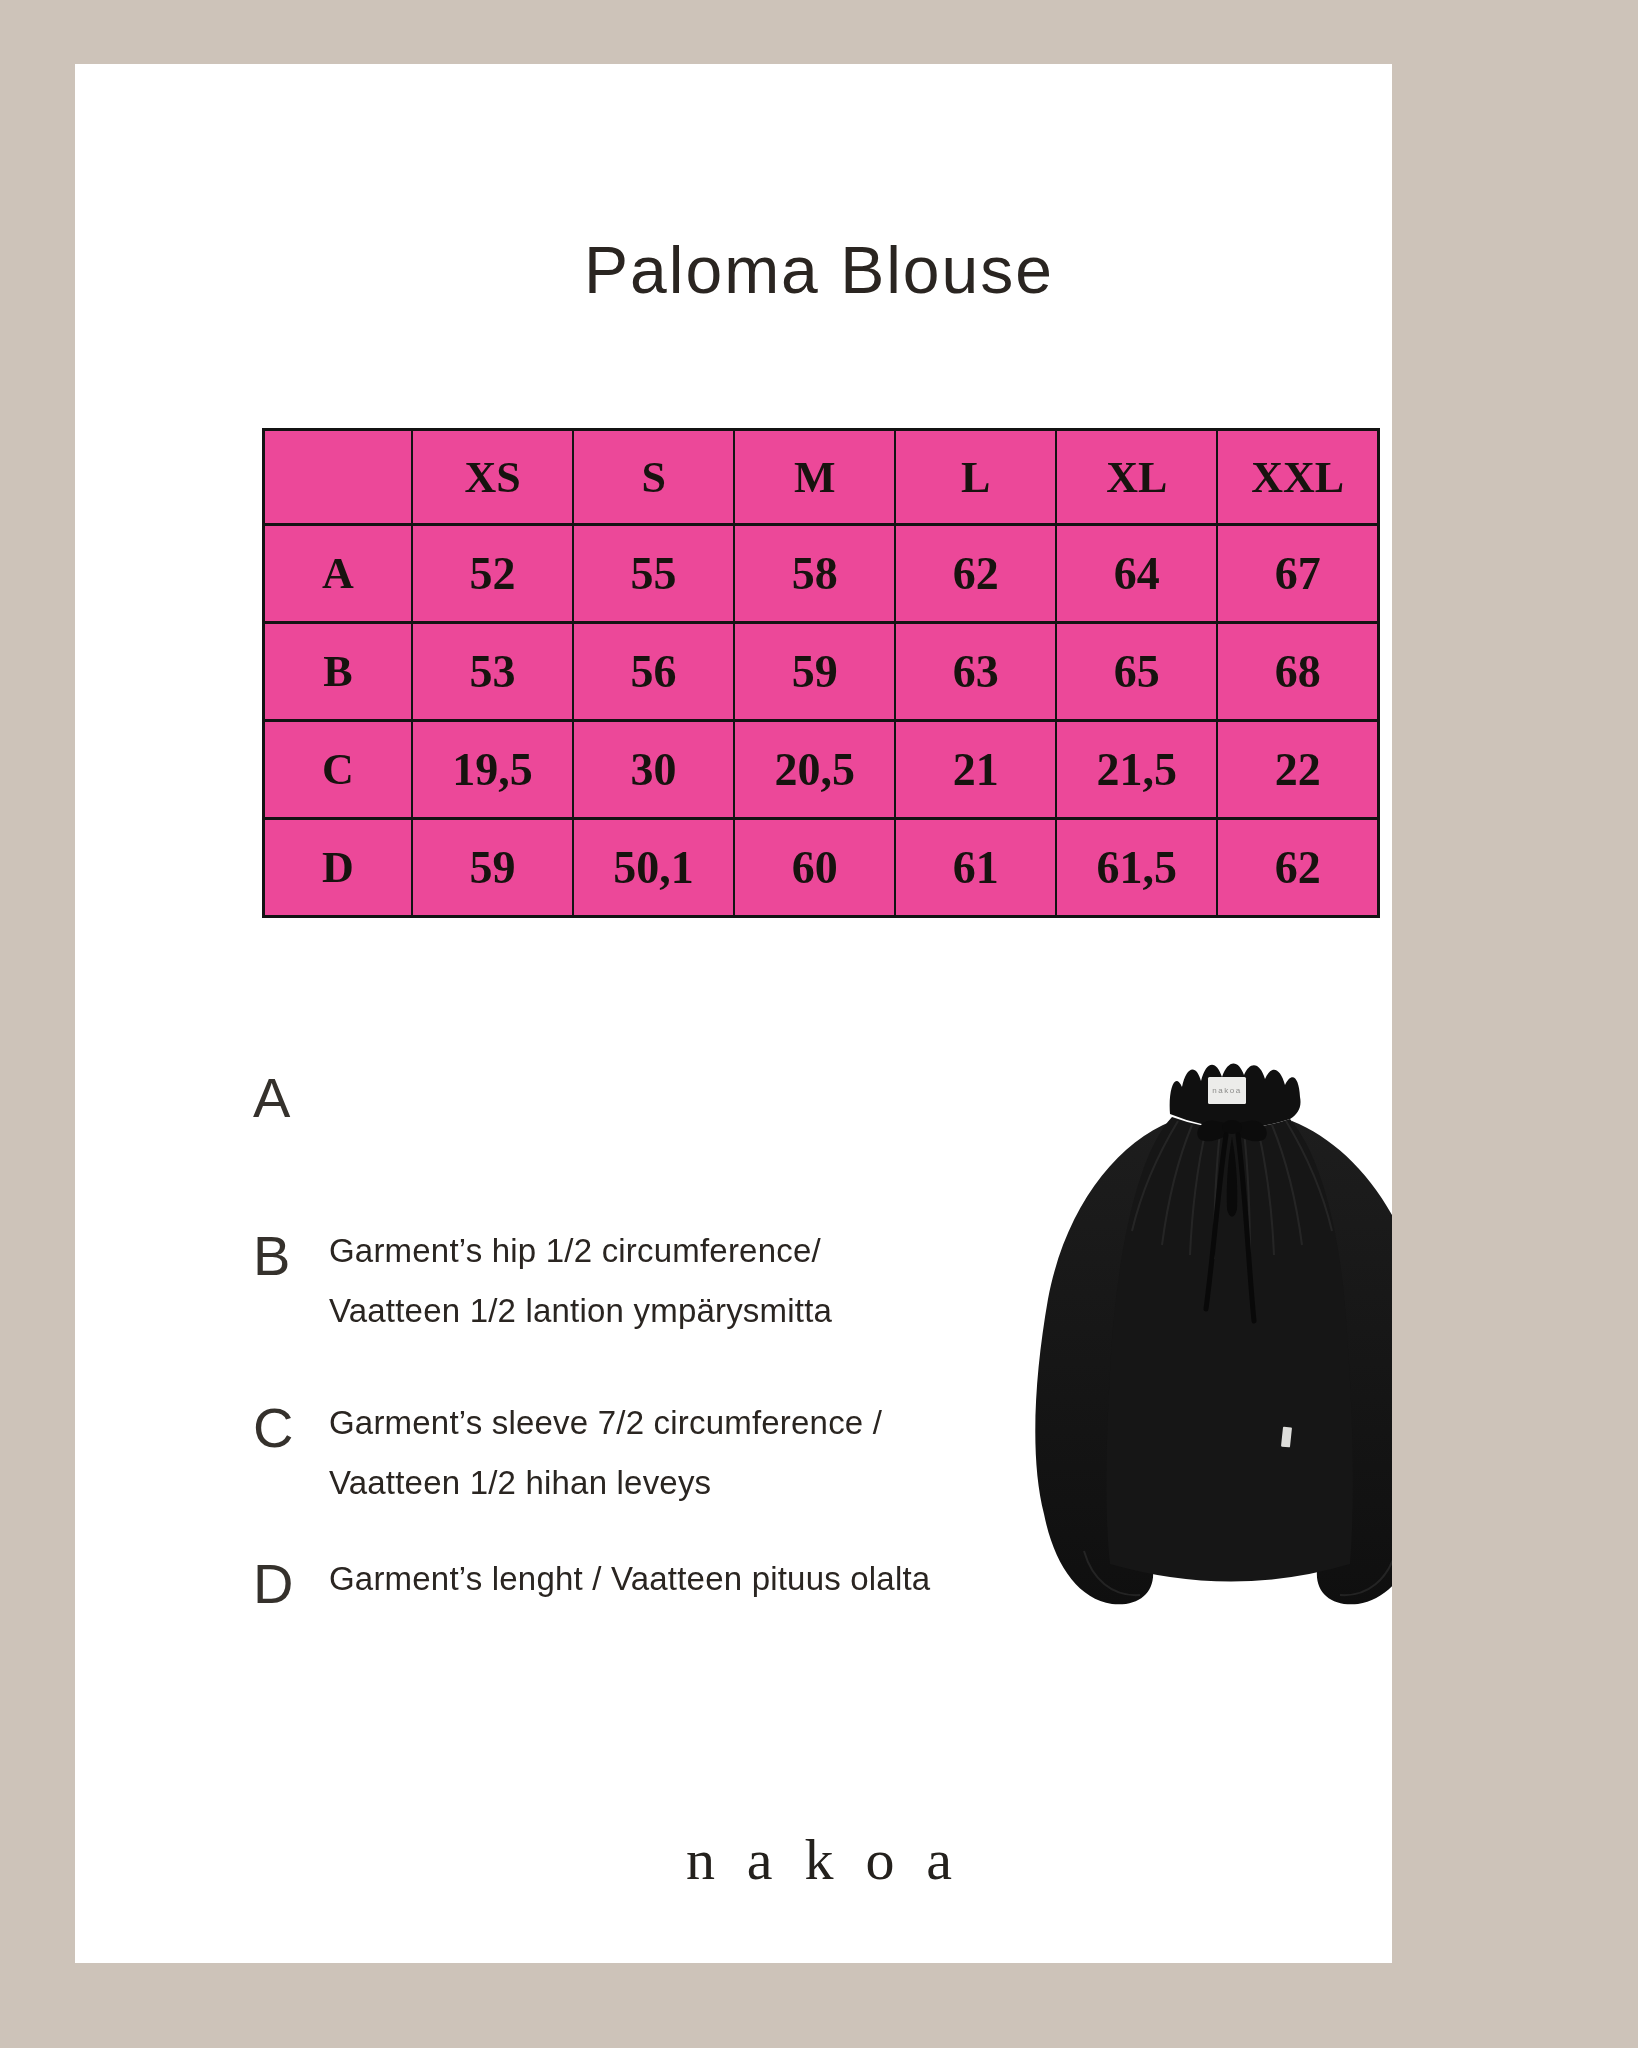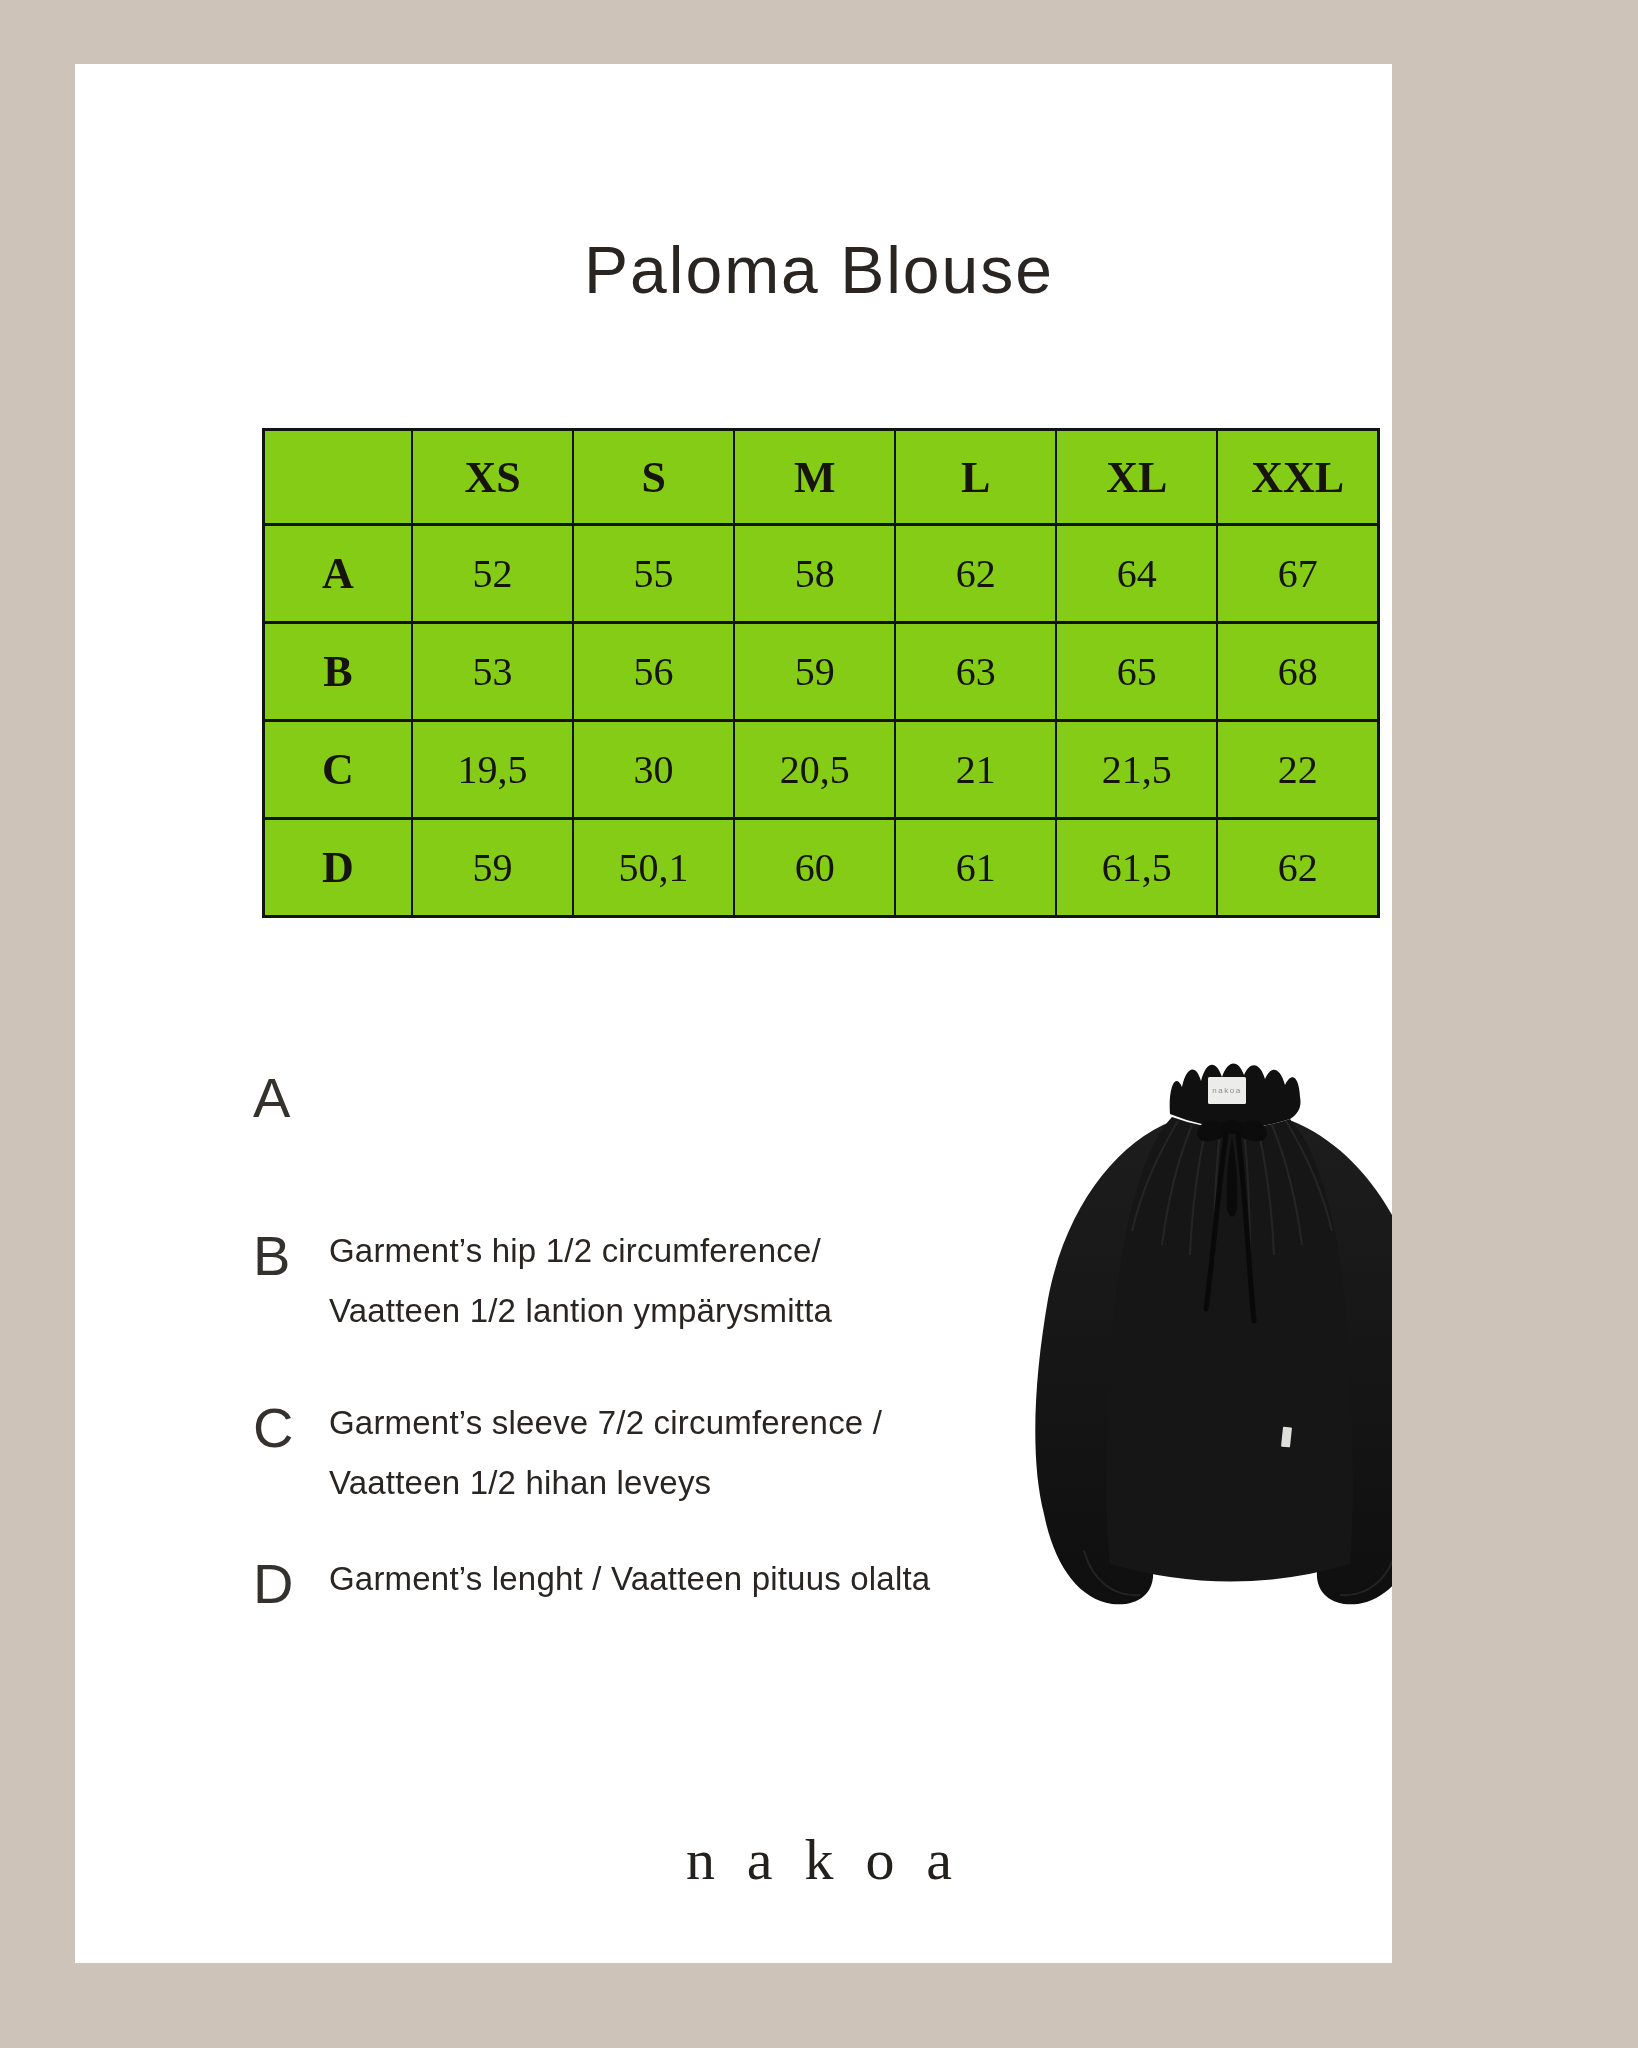--- a/index.html
+++ b/index.html
@@ -10,25 +10,25 @@
   
   .title{position:absolute;left:0;top:168px;width:100%;margin:0;text-align:center;
          font-weight:400;font-size:66px;letter-spacing:2px;color:var(--ink,#2a2521);}
 
   
   .size-table{position:absolute;left:187px;top:364px;width:1118px;border-collapse:collapse;
               table-layout:fixed;font-family:"Liberation Serif",serif;color:var(--table-ink,#17130f);
               border:3px solid var(--table-border,#131313);}
   .size-table th,.size-table td{border:2px solid var(--table-border,#131313);
               border-top-width:3px;border-bottom-width:3px;
-              text-align:center;vertical-align:middle;padding:0;background:#84cc16;}
+              text-align:center;vertical-align:middle;padding:0;background:#ec4899;}
   .size-table thead th{height:92px;font-size:44px;font-weight:700;}
   .size-table thead th:first-child{width:146px;}
   .size-table tbody th{height:95px;font-size:44px;font-weight:700;}
-  .size-table td{height:95px;font-size:40px;font-weight:400;}
+  .size-table td{height:95px;font-size:46px;font-weight:700;}
 
   
   .legend{position:absolute;left:178px;top:1006px;width:780px;height:640px;}
   .legend-item{position:absolute;left:0;display:flex;align-items:flex-start;gap:28px;}
   .legend-item:nth-child(1){top:0;}
   .legend-item:nth-child(2){top:158px;}
   .legend-item:nth-child(3){top:330px;}
   .legend-item:nth-child(4){top:486px;}
   .legend-letter{font-size:56px;line-height:56px;width:48px;flex:0 0 48px;color:#35312c;font-weight:400;}
   .legend-text{font-size:33px;line-height:60px;margin-top:-7px;letter-spacing:0.2px;}

